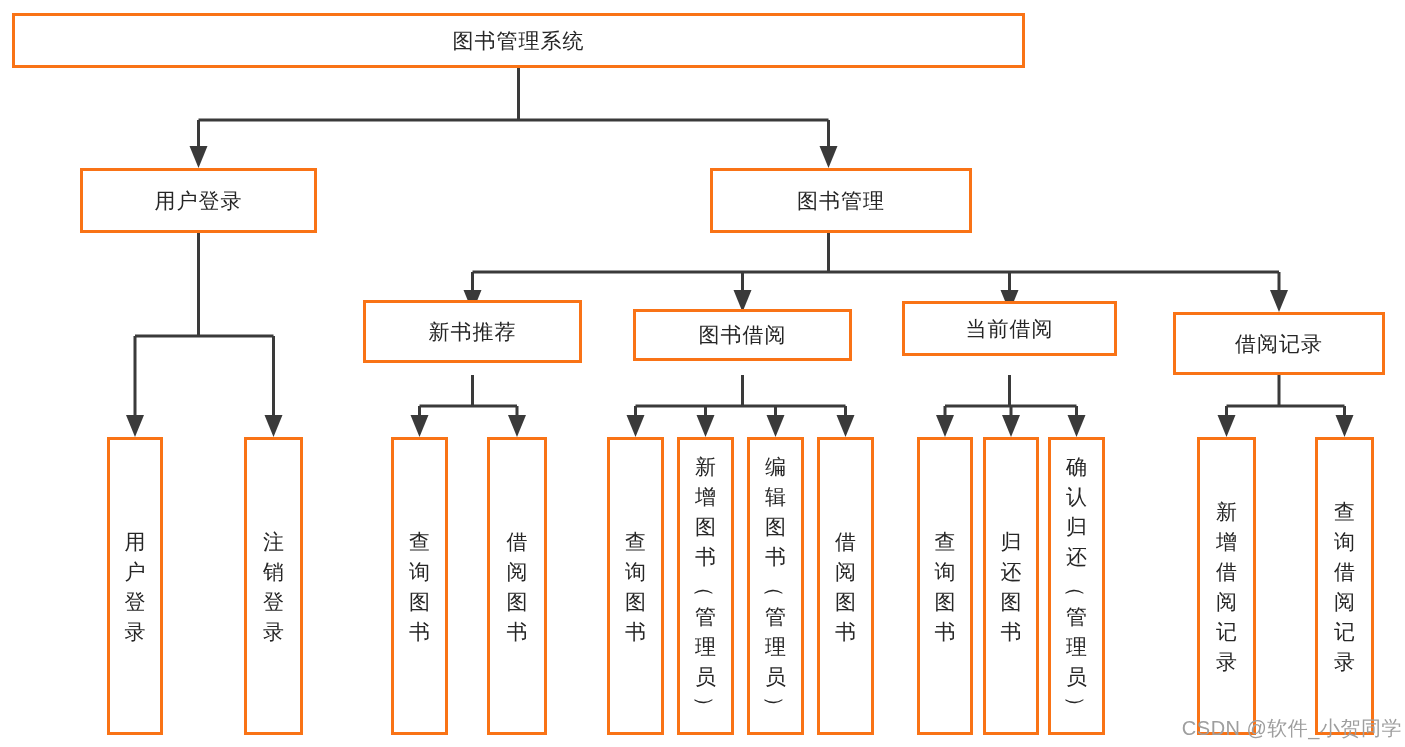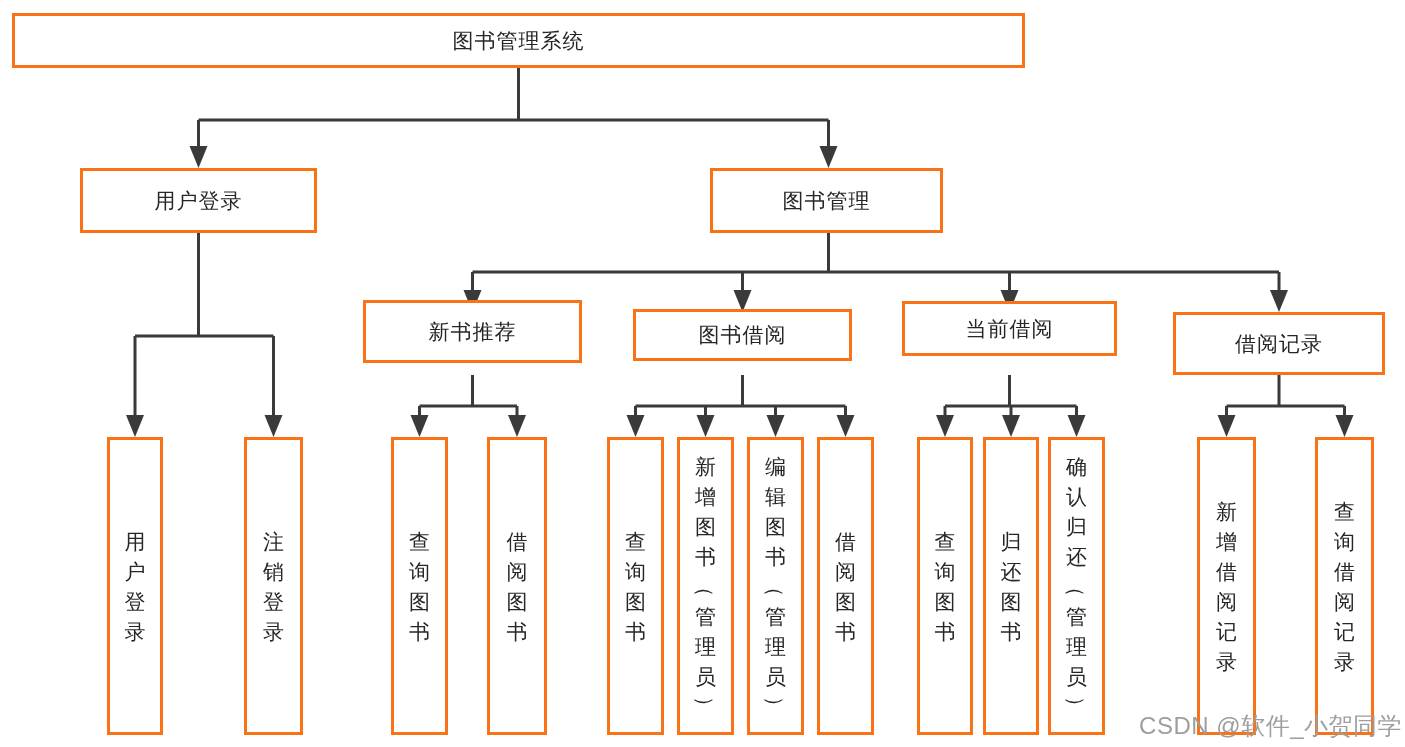--- a/index.html
+++ b/index.html
@@ -31,21 +31,21 @@
     gap:9px;
     font-size:21px;
   }
   .leaf span{display:block;line-height:1;}
   .leaf span.rot{transform:rotate(90deg);}
   .watermark{
     position:absolute;
     right:3px;bottom:5px;
     z-index:5;
     color:#9e9e9e;
-    font-size:24px;
+    font-size:20px;
     letter-spacing:0.5px;
     white-space:nowrap;
   }
 </style>
 </head>
 <body>
 
 <div class="stage">
 
   <svg class="wires" width="1405" height="747" viewBox="0 0 1405 747">
@@ -84,21 +84,21 @@
       <polygon points="1002,415 1020,415 1011,437"></polygon>
       <polygon points="1067.5,415 1085.5,415 1076.5,437"></polygon>
       <polygon points="1217.5,415 1235.5,415 1226.5,437"></polygon>
       <polygon points="1335.5,415 1353.5,415 1344.5,437"></polygon>
     </g>
   </svg>
 
   <div class="node hnode" style="left:12px;top:13px;width:1013px;height:55px">图书管理系统</div>
 
   <div class="node hnode" style="left:80px;top:168px;width:237px;height:65px">用户登录</div>
-  <div class="node hnode" style="left:710px;top:168px;width:233px;height:65px">图书管理</div>
+  <div class="node hnode" style="left:710px;top:168px;width:262px;height:65px">图书管理</div>
 
   <div class="node hnode" style="left:363px;top:300px;width:219px;height:63px">新书推荐</div>
   <div class="node hnode" style="left:633px;top:309px;width:219px;height:52px">图书借阅</div>
   <div class="node hnode" style="left:902px;top:301px;width:215px;height:55px">当前借阅</div>
   <div class="node hnode" style="left:1173px;top:312px;width:212px;height:63px">借阅记录</div>
 
   <div class="node leaf" style="left:107px;width:56px">
       <span>用</span>
       <span>户</span>
       <span>登</span>

